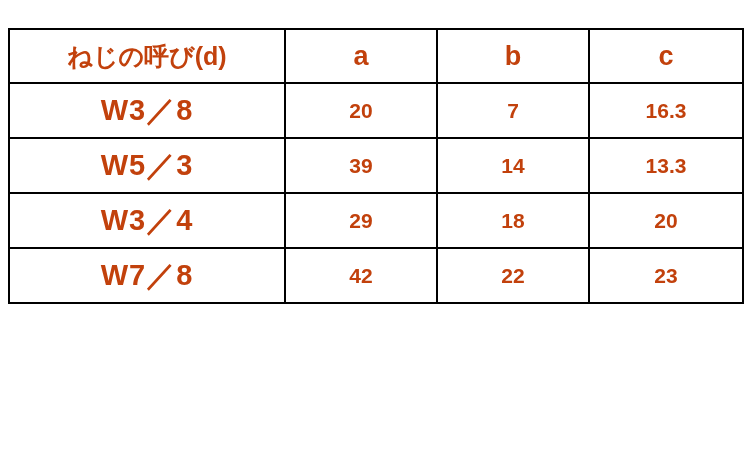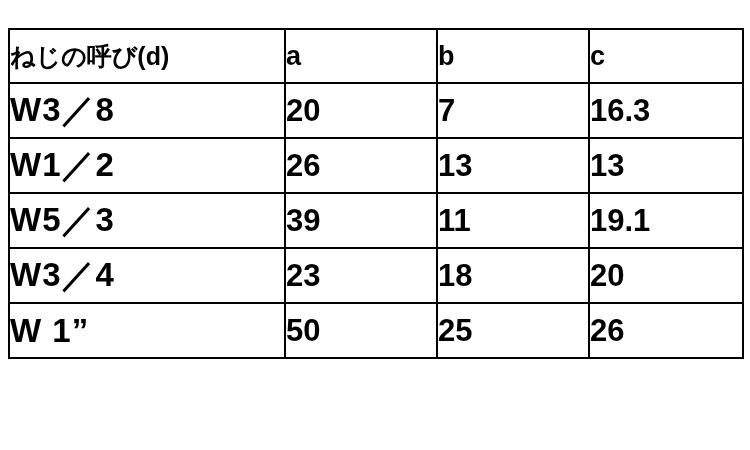--- a/index.html
+++ b/index.html
@@ -29,41 +29,41 @@
     table-layout: fixed;
   }
   table.spec-table col.c-name { width: 276px; }
   table.spec-table col.c-a { width: 152px; }
   table.spec-table col.c-b { width: 152px; }
   table.spec-table col.c-c { width: 154px; }
 
   table.spec-table td,
   table.spec-table th {
     border: 2px solid #000000;
-    text-align: left;
+    text-align: center;
     vertical-align: middle;
     font-weight: bold;
-    color: #000000;
+    color: #c2410c;
     background: #ffffff;
     padding: 0;
   }
   tr.head-row th {
     height: 52px;
     font-size: 27px;
   }
   tr.head-row th.name-head {
     font-size: 25px;
     letter-spacing: 0px;
   }
   tr.data-row td {
     height: 53px;
-    font-size: 31px;
+    font-size: 21px;
   }
   tr.data-row td.name-cell {
-    font-size: 33px;
+    font-size: 29px;
     letter-spacing: 1px;
   }
 </style>
 </head>
 <body>
 
 <div class="sheet">
 
   <table class="spec-table">
     <colgroup>
@@ -81,39 +81,33 @@
       </tr>
     </thead>
     <tbody>
       <tr class="data-row">
         <td class="name-cell">W3／8</td>
         <td>20</td>
         <td>7</td>
         <td>16.3</td>
       </tr>
       <tr class="data-row">
-        <td class="name-cell">W1／2</td>
-        <td>26</td>
-        <td>13</td>
-        <td>13</td>
-      </tr>
-      <tr class="data-row">
         <td class="name-cell">W5／3</td>
         <td>39</td>
-        <td>11</td>
-        <td>19.1</td>
+        <td>14</td>
+        <td>13.3</td>
       </tr>
       <tr class="data-row">
         <td class="name-cell">W3／4</td>
-        <td>23</td>
+        <td>29</td>
         <td>18</td>
         <td>20</td>
       </tr>
       <tr class="data-row">
-        <td class="name-cell">W 1”</td>
-        <td>50</td>
-        <td>25</td>
-        <td>26</td>
+        <td class="name-cell">W7／8</td>
+        <td>42</td>
+        <td>22</td>
+        <td>23</td>
       </tr>
     </tbody>
   </table>
 
 </div>
 
 </body></html>

